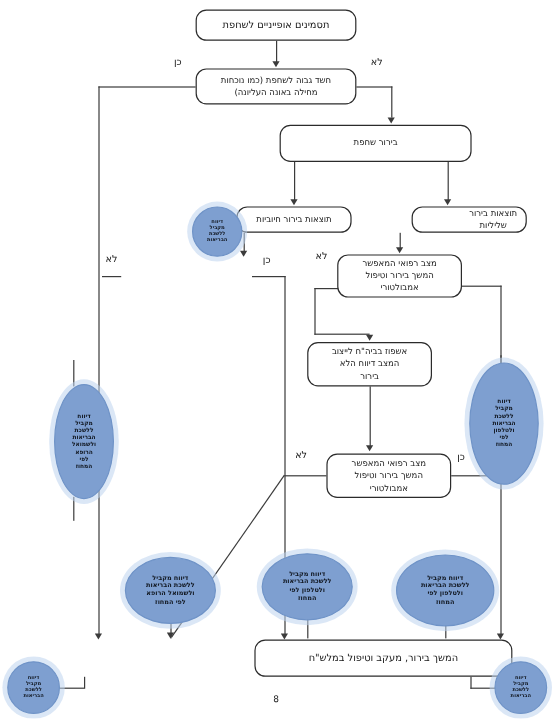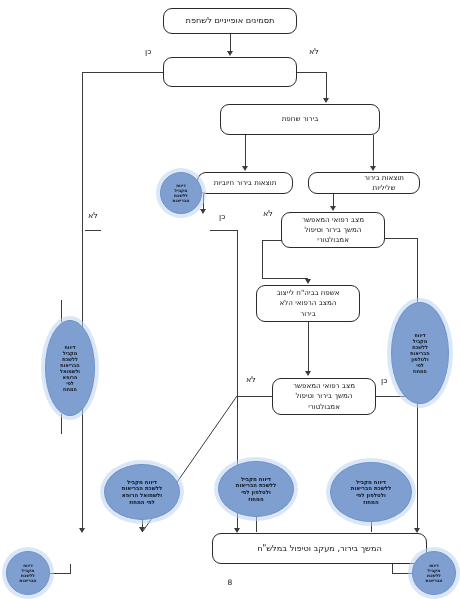--- a/index.html
+++ b/index.html
@@ -114,50 +114,52 @@
 <body>
 
 <div id="page">
 
   <div class="box big" style="left:163px; top:8px; width:134px; height:26px;">
     <span>תסמינים אופייניים לשחפת</span>
   </div>
 
   <div class="box" style="left:163px; top:57px; width:134px; height:30px;">
     <span>
-    </span>
-  </div>
-
-  <div class="box" style="left:220px; top:104px; width:160px; height:31px;">
+      <span>חשד גבוה לשחפת (כמו נוכחות</span>
+      <span>מחילה באונה העליונה)</span>
+    </span>
+  </div>
+
+  <div class="box" style="left:233px; top:104px; width:160px; height:31px;">
     <span>
       <span>בירור שחפת</span>
     </span>
   </div>
 
   <div class="box bold" style="left:197px; top:172px; width:96px; height:22px;">
     <span>תוצאות בירור חיוביות</span>
   </div>
 
-  <div class="box bold" style="left:308px; top:172px; width:112px; height:22px;padding-left:44px;">
+  <div class="box bold" style="left:343px; top:172px; width:96px; height:22px;padding-left:44px;">
     <span>תוצאות בירור שליליות</span>
   </div>
 
 
   <div class="box" style="left:281px; top:212px; width:104px; height:36px;">
     <span>
       <span>מצב רפואי המאפשר</span>
       <span>המשך בירור וטיפול</span>
       <span>אמבולטורי</span>
     </span>
   </div>
 
   <div class="box" style="left:256px; top:285px; width:104px; height:37px;">
     <span>
       <span>אשפוז בביה"ח לייצוב</span>
-      <span>המצב הרפואי הלא</span>
+      <span>המצב דיווח הלא</span>
       <span>בירור</span>
     </span>
   </div>
 
   <div class="box" style="left:272px; top:378px; width:104px; height:37px;">
     <span>
       <span>מצב רפואי המאפשר</span>
       <span>המשך בירור וטיפול</span>
       <span>אמבולטורי</span>
     </span>

